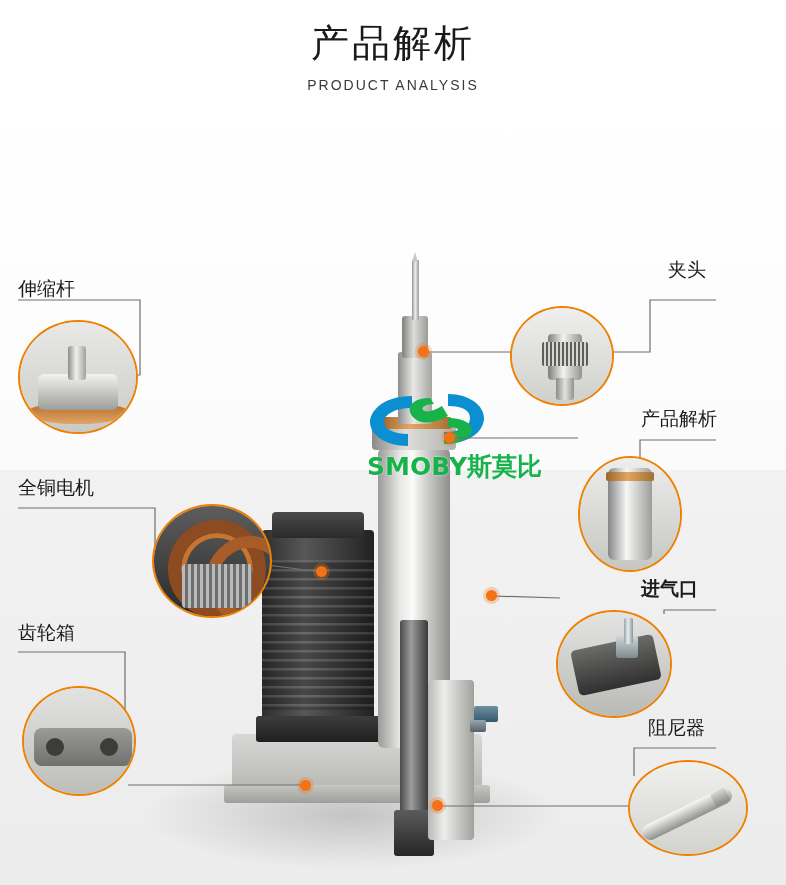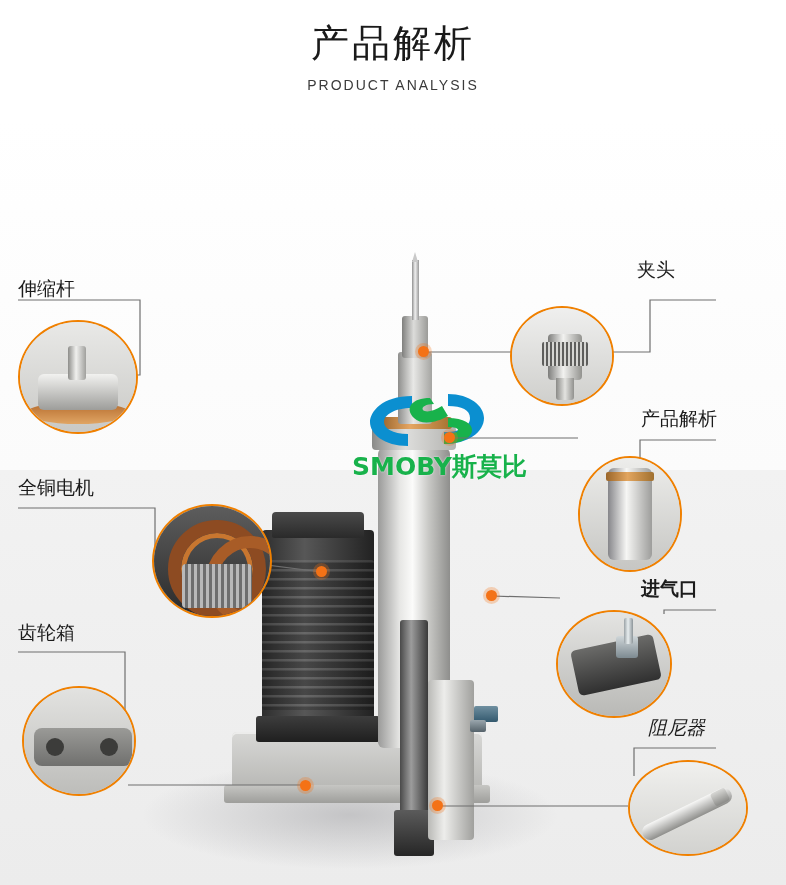--- a/index.html
+++ b/index.html
@@ -215,21 +215,21 @@
     left: 352px;
     top: 268px;
     width: 190px;
     height: 100px;
     pointer-events: none;
   }
   .wm-text {
     position: absolute;
     left: 0; top: 62px;
     width: 190px;
-    text-align: left;
+    text-align: right;
     color: #18b24b;
     font-size: 25px;
     font-weight: bold;
     letter-spacing: 0px;
     font-family: "DejaVu Sans", "Liberation Sans", sans-serif;
     text-shadow: 0 0 2px rgba(255,255,255,0.8);
   }
 
   
   .callout-label {
@@ -454,24 +454,24 @@
   <div class="hotspot" style="left:316px; top:566px;"></div>
   <div class="hotspot" style="left:300px; top:780px;"></div>
   <div class="hotspot" style="left:418px; top:346px;"></div>
   <div class="hotspot" style="left:444px; top:432px;"></div>
   <div class="hotspot" style="left:486px; top:590px;"></div>
   <div class="hotspot" style="left:432px; top:800px;"></div>
 
   <div class="callout-label" style="left:18px; top:276px;">伸缩杆</div>
   <div class="callout-label" style="left:18px; top:475px;">全铜电机</div>
   <div class="callout-label" style="left:18px; top:620px;">齿轮箱</div>
-  <div class="callout-label" style="left:637px; top:257px;">夹头</div>
+  <div class="callout-label" style="left:668px; top:257px;">夹头</div>
   <div class="callout-label" style="left:641px; top:406px;">产品解析</div>
   <div class="callout-label" style="left:641px; top:576px;font-weight:bold;">进气口</div>
-  <div class="callout-label" style="left:648px; top:715px;font-style:italic;">阻尼器</div>
+  <div class="callout-label" style="left:648px; top:715px;">阻尼器</div>
 
   <div class="bubble" style="left:18px; top:320px; width:116px; height:110px;">
     <div class="inner art-rod">
       <div class="bg"></div>
       <div class="disc"></div>
       <div class="body"></div>
       <div class="shaft"></div>
     </div>
   </div>
 

